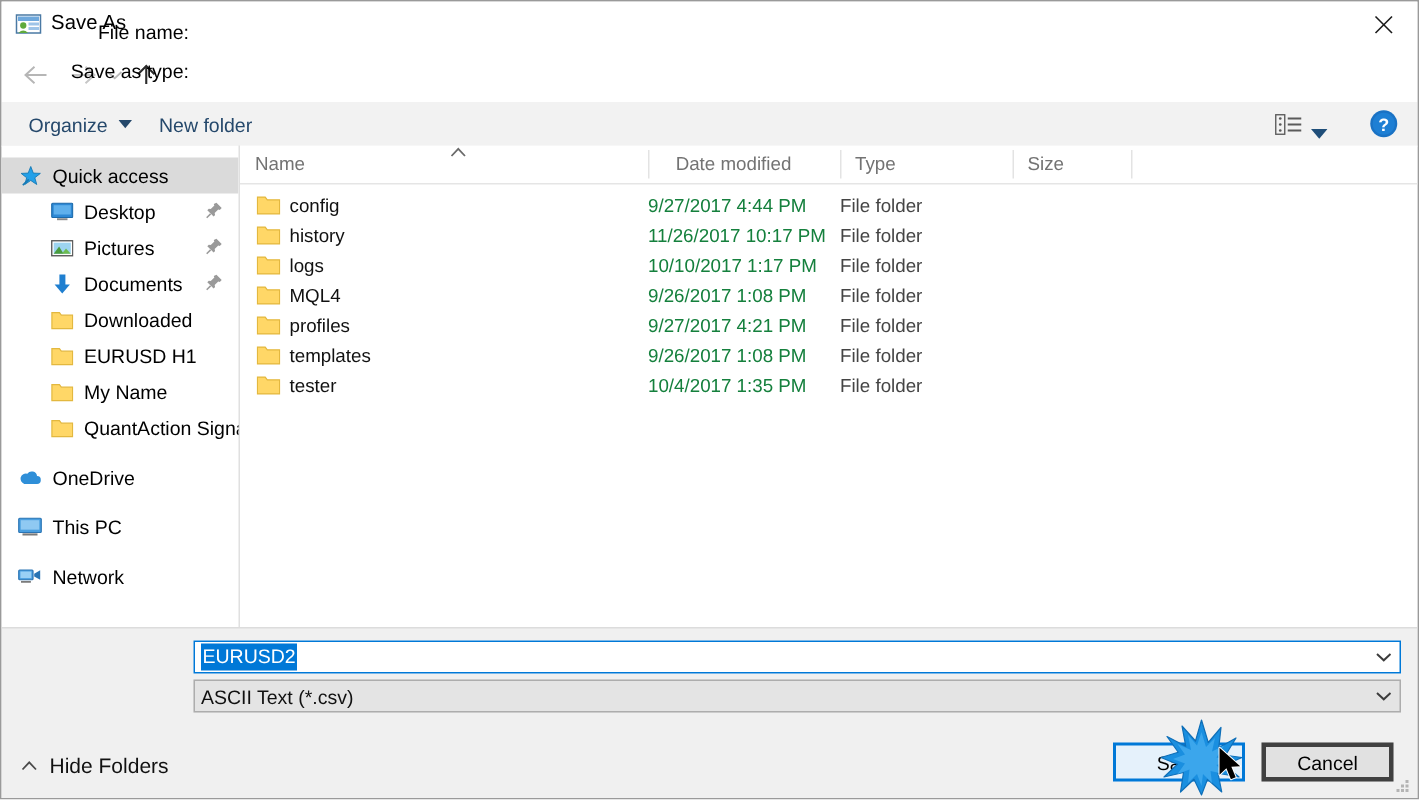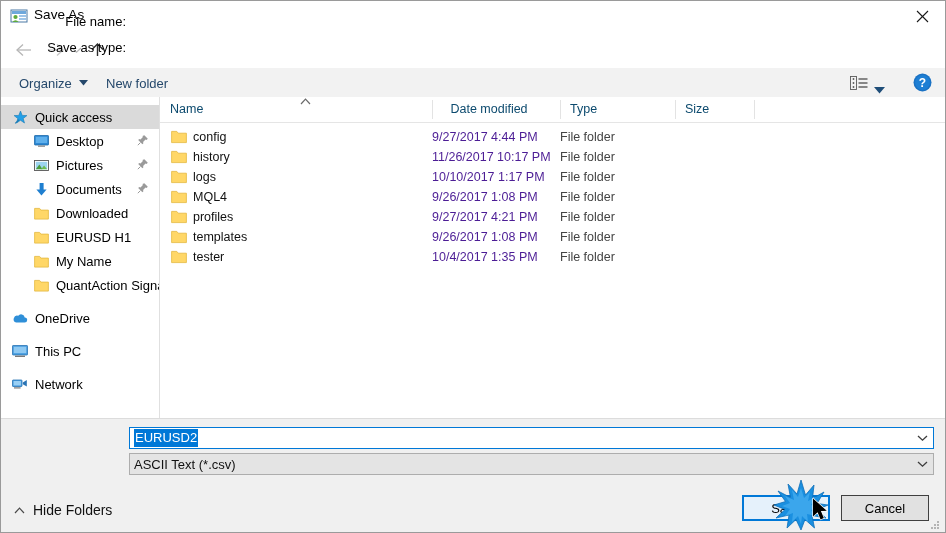--- a/index.html
+++ b/index.html
@@ -241,21 +241,21 @@
     border-bottom: 1px solid #e5e5e5;
     background: #ffffff;
   }
   .colhead {
     position: absolute;
     top: 0;
     height: 24px;
     display: flex;
     align-items: center;
     font-size: 12.5px;
-    color: #0c4a6e;
+    color: #737373;
     padding-left: 10px;
     box-sizing: border-box;
   }
   .colsep {
     position: absolute;
     top: 3px;
     width: 1px;
     height: 19px;
     background: #e3e3e3;
   }
@@ -281,21 +281,21 @@
   .file-name {
     position: absolute;
     left: 33px; top: 2px;
     font-size: 12.5px;
     color: #111;
   }
   .file-date {
     position: absolute;
     left: 272px; top: 2px;
     font-size: 12.5px;
-    color: #4c1d95;
+    color: #15803d;
   }
   .file-type {
     position: absolute;
     left: 400px; top: 2px;
     font-size: 12.5px;
     color: #444;
   }
   .file-size {
     position: absolute;
     left: 520px; top: 2px;
@@ -371,21 +371,21 @@
     color: #111;
   }
   .hf-caret { margin-right: 8px; display: inline-flex; }
 
   .btn {
     position: absolute;
     height: 26px;
     width: 88px;
     box-sizing: border-box;
     background: #e1e1e1;
-    border: 1px solid #404040;
+    border: 3px solid #404040;
     font-size: 13px;
     color: #000;
     display: flex;
     align-items: center;
     justify-content: center;
     font-family: "Liberation Sans", sans-serif;
   }
   .btn-save {
     left: 741px; top: 494px;
     background: #e5f1fb;

